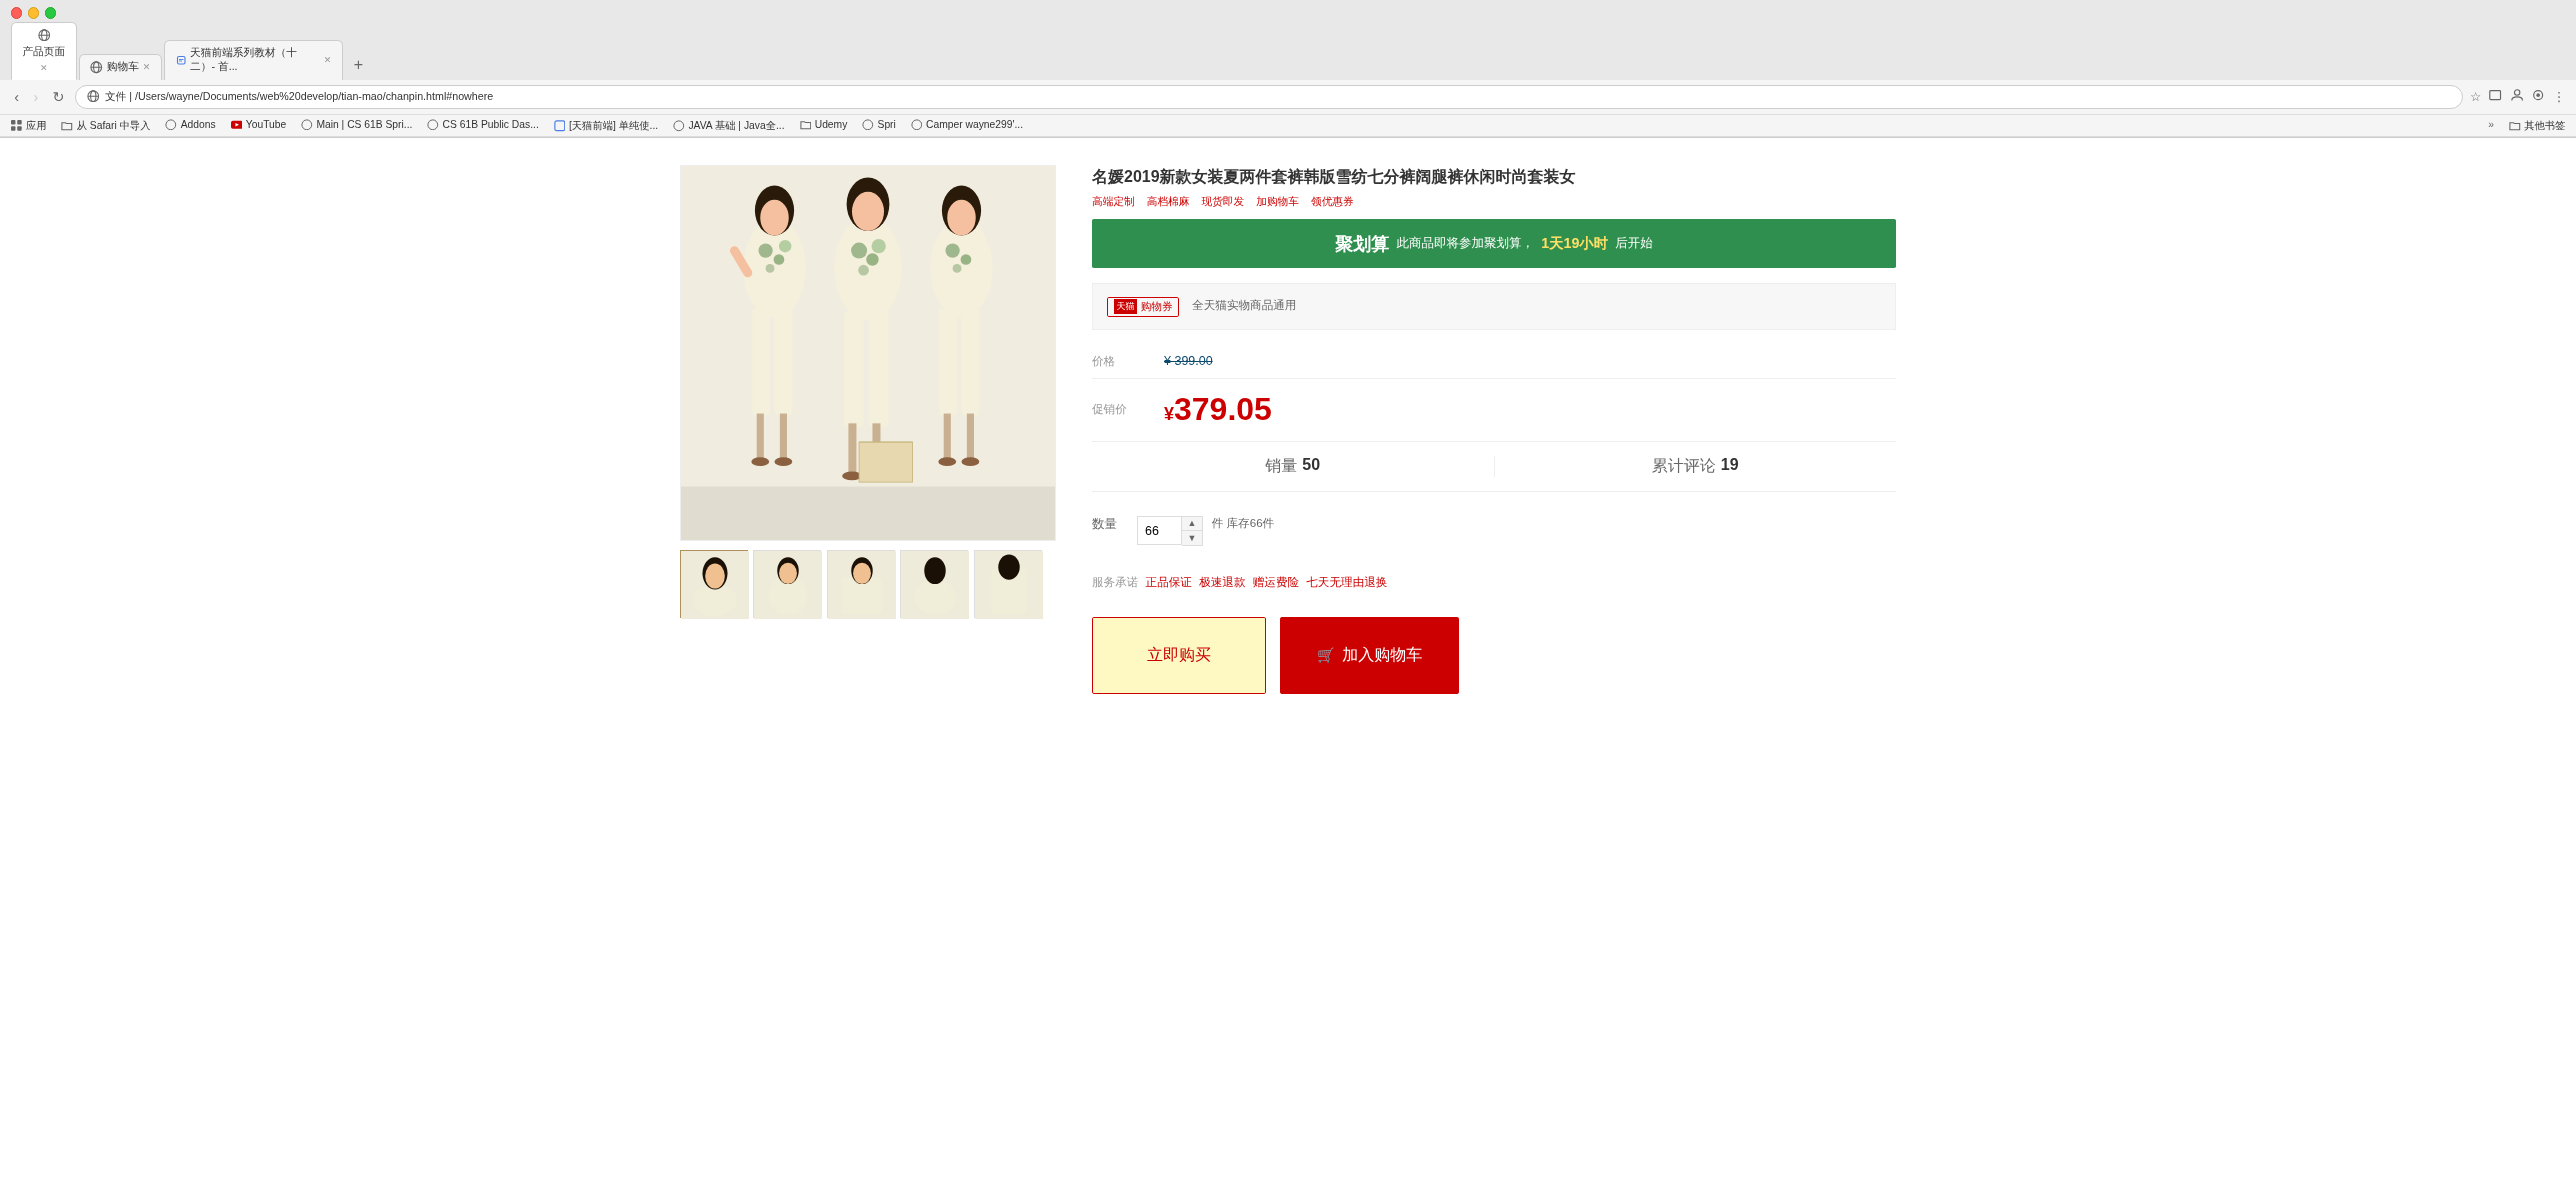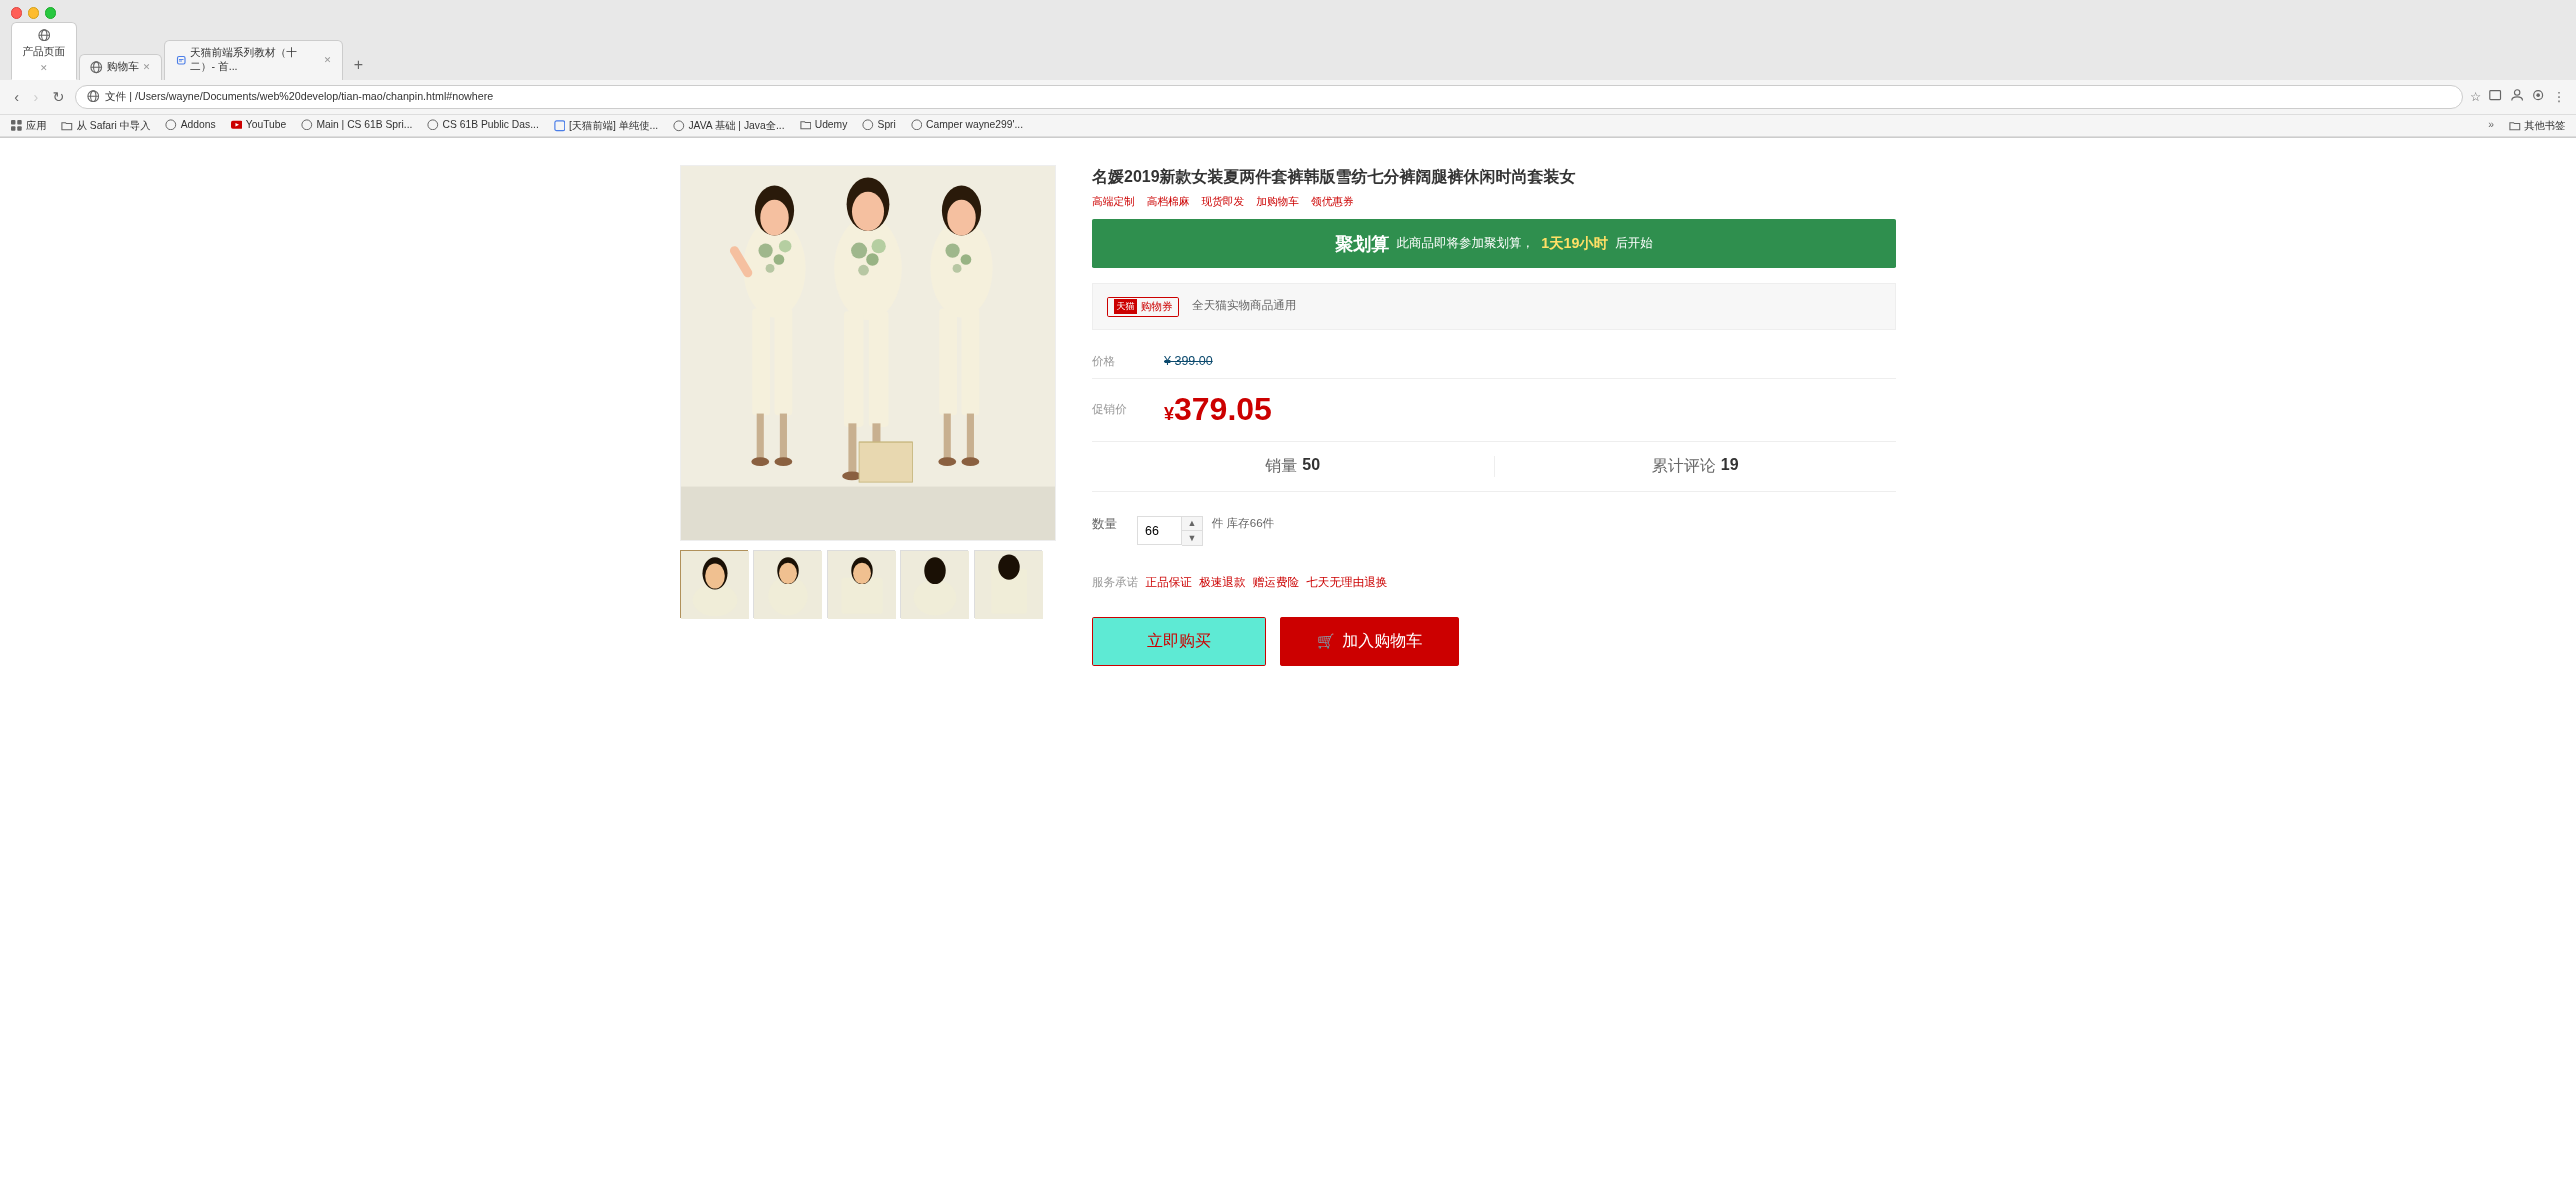--- a/index.html
+++ b/index.html
@@ -79,21 +79,21 @@
     .qty-input { width: 45px; height: 29px; border: 0.9px solid #ddd; text-align: center; font-size: 12.5px; padding: 0 5.4px; }
     .qty-btns { display: flex; flex-direction: column; border: 0.9px solid #ddd; border-left: none; }
     .qty-btn { width: 19.7px; height: 14.3px; border: none; background: #f5f5f5; cursor: pointer; font-size: 9px; display: flex; align-items: center; justify-content: center; color: #666; }
     .qty-btn:first-child { border-bottom: 0.9px solid #ddd; }
     .stock-info { font-size: 11.6px; color: #666; }
 
     .service-row { display: flex; align-items: center; gap: 7.2px; padding: 9px 0; font-size: 11.6px; color: #999; margin-bottom: 18px; }
     .service-link { color: #c00; text-decoration: none; }
 
     .action-buttons { display: flex; gap: 14.3px; margin-top: 9px; }
-    .btn-buy { padding: 13px 54px; font-size: 16px; background: #5eead4; border: 1.8px solid #c00; color: #c00; cursor: pointer; border-radius: 1.8px; }
+    .btn-buy { padding: 27px 54px; font-size: 16px; background: #fef9c3; border: 1.8px solid #c00; color: #c00; cursor: pointer; border-radius: 1.8px; }
     .btn-cart { padding: 12.5px 36px; font-size: 16px; background: #c00; border: 1.8px solid #c00; color: #fff; cursor: pointer; border-radius: 1.8px; display: flex; align-items: center; gap: 7.2px; }
     .cart-icon { font-size: 14.3px; }
   </style>
 </head>
 <body>
 
 <div class="browser-chrome">
 
   <div class="traffic-lights">
     <div class="traffic-light tl-red"></div>

